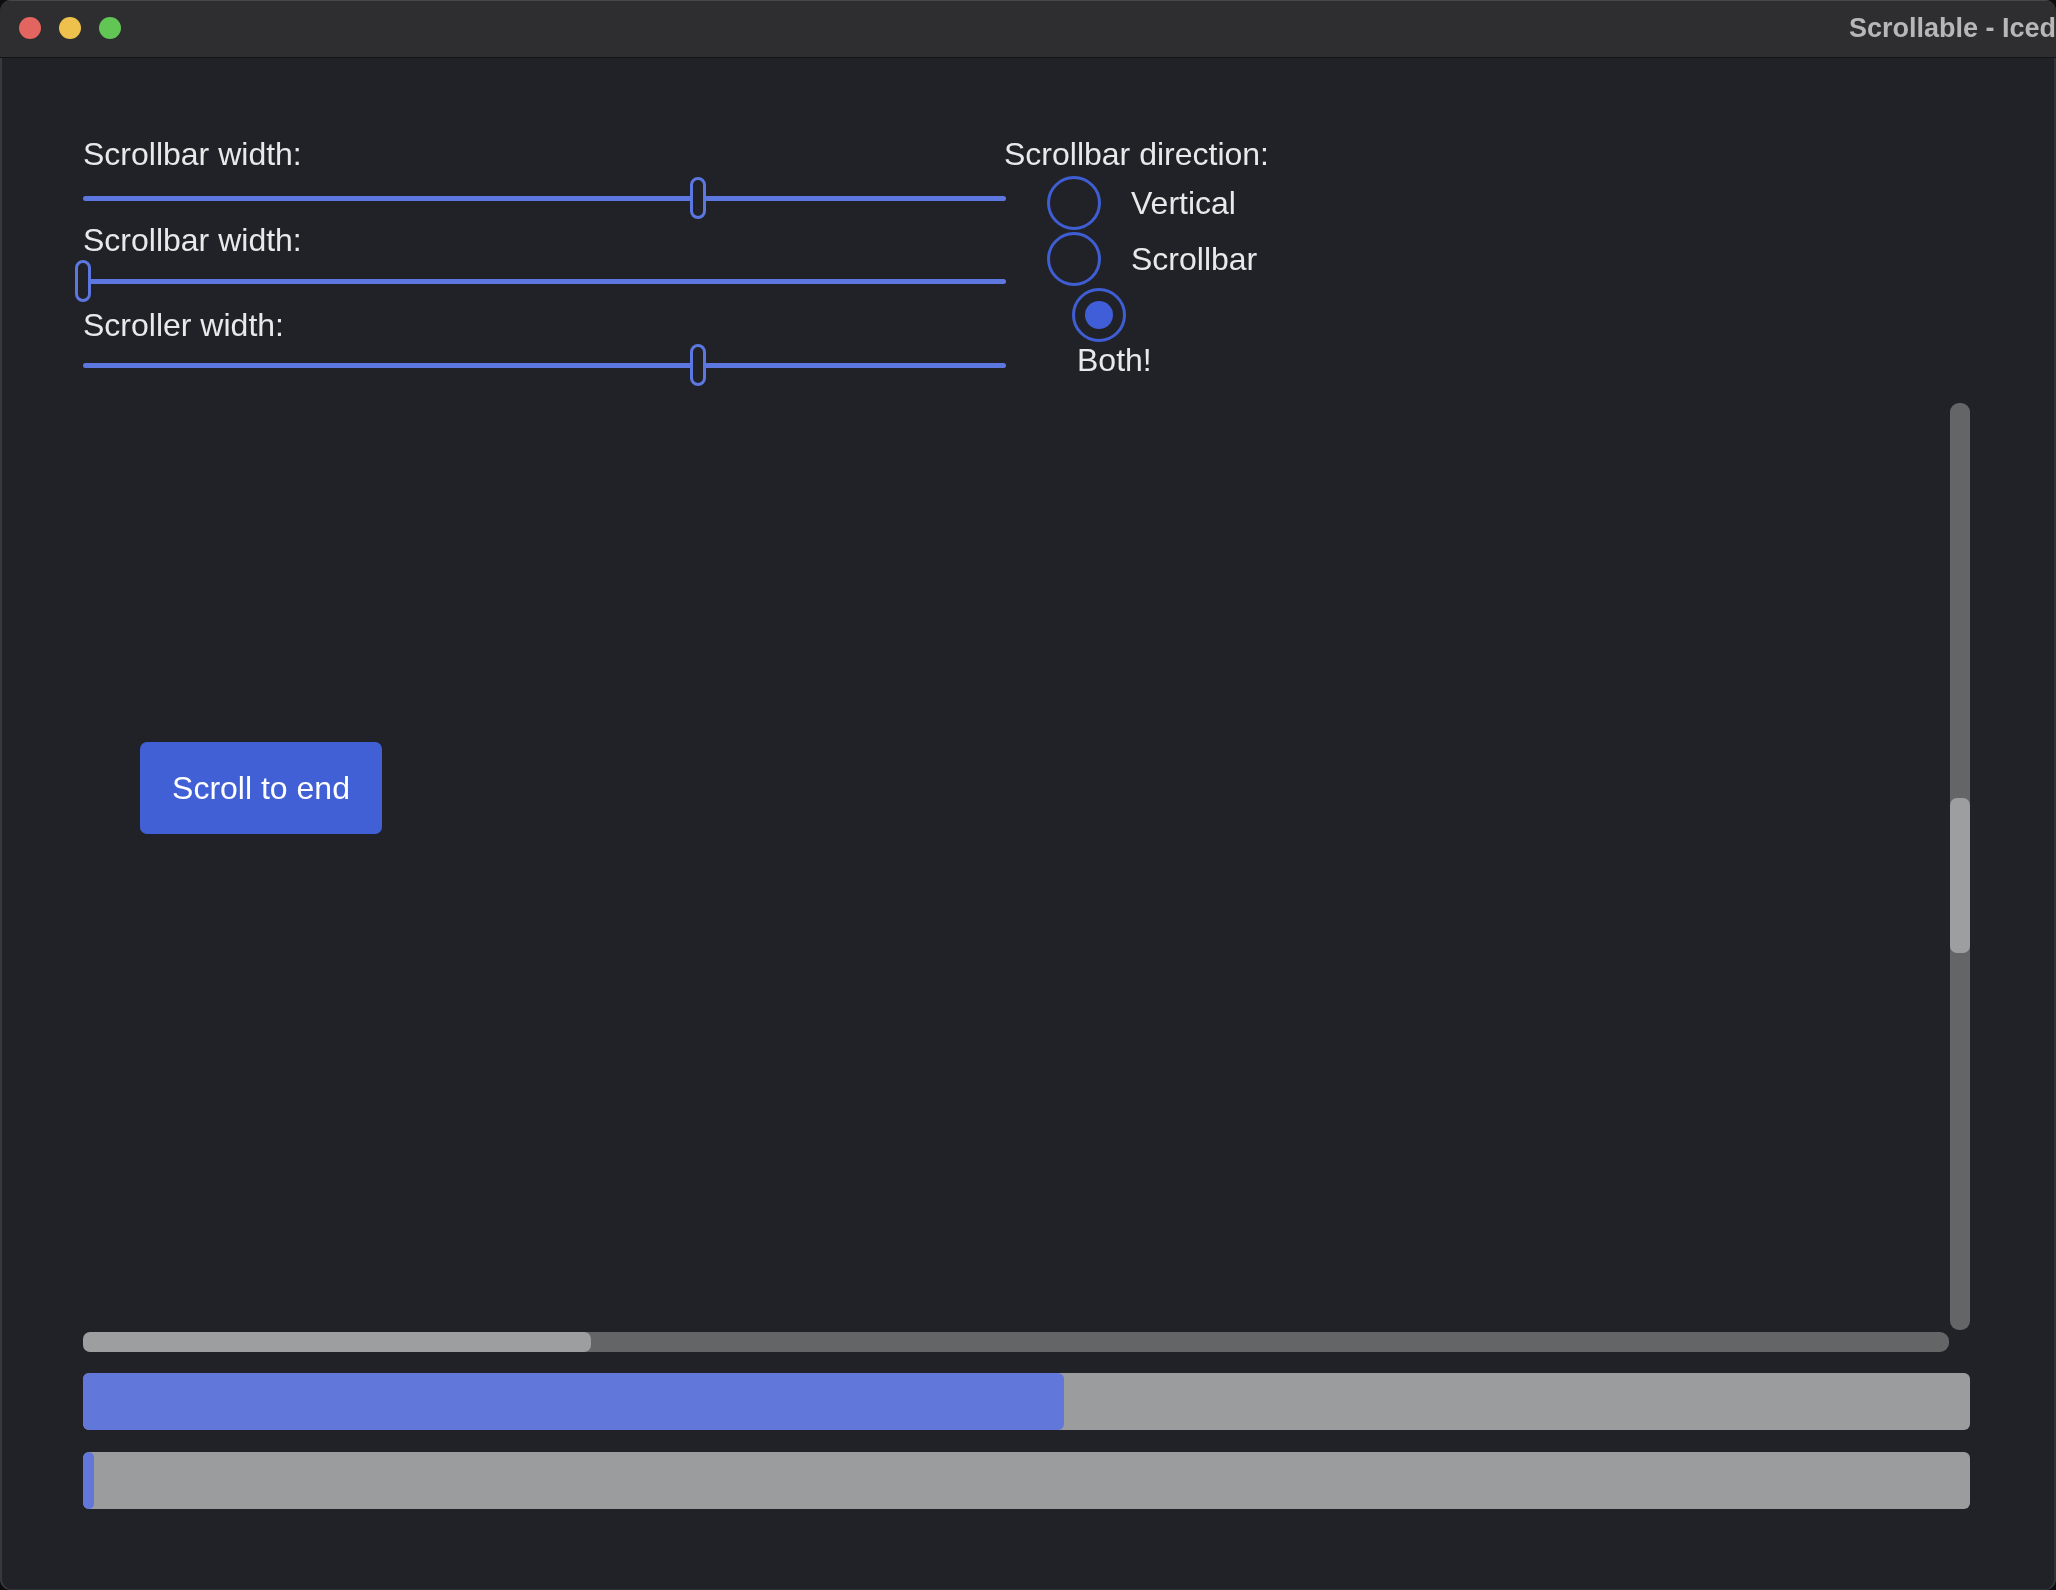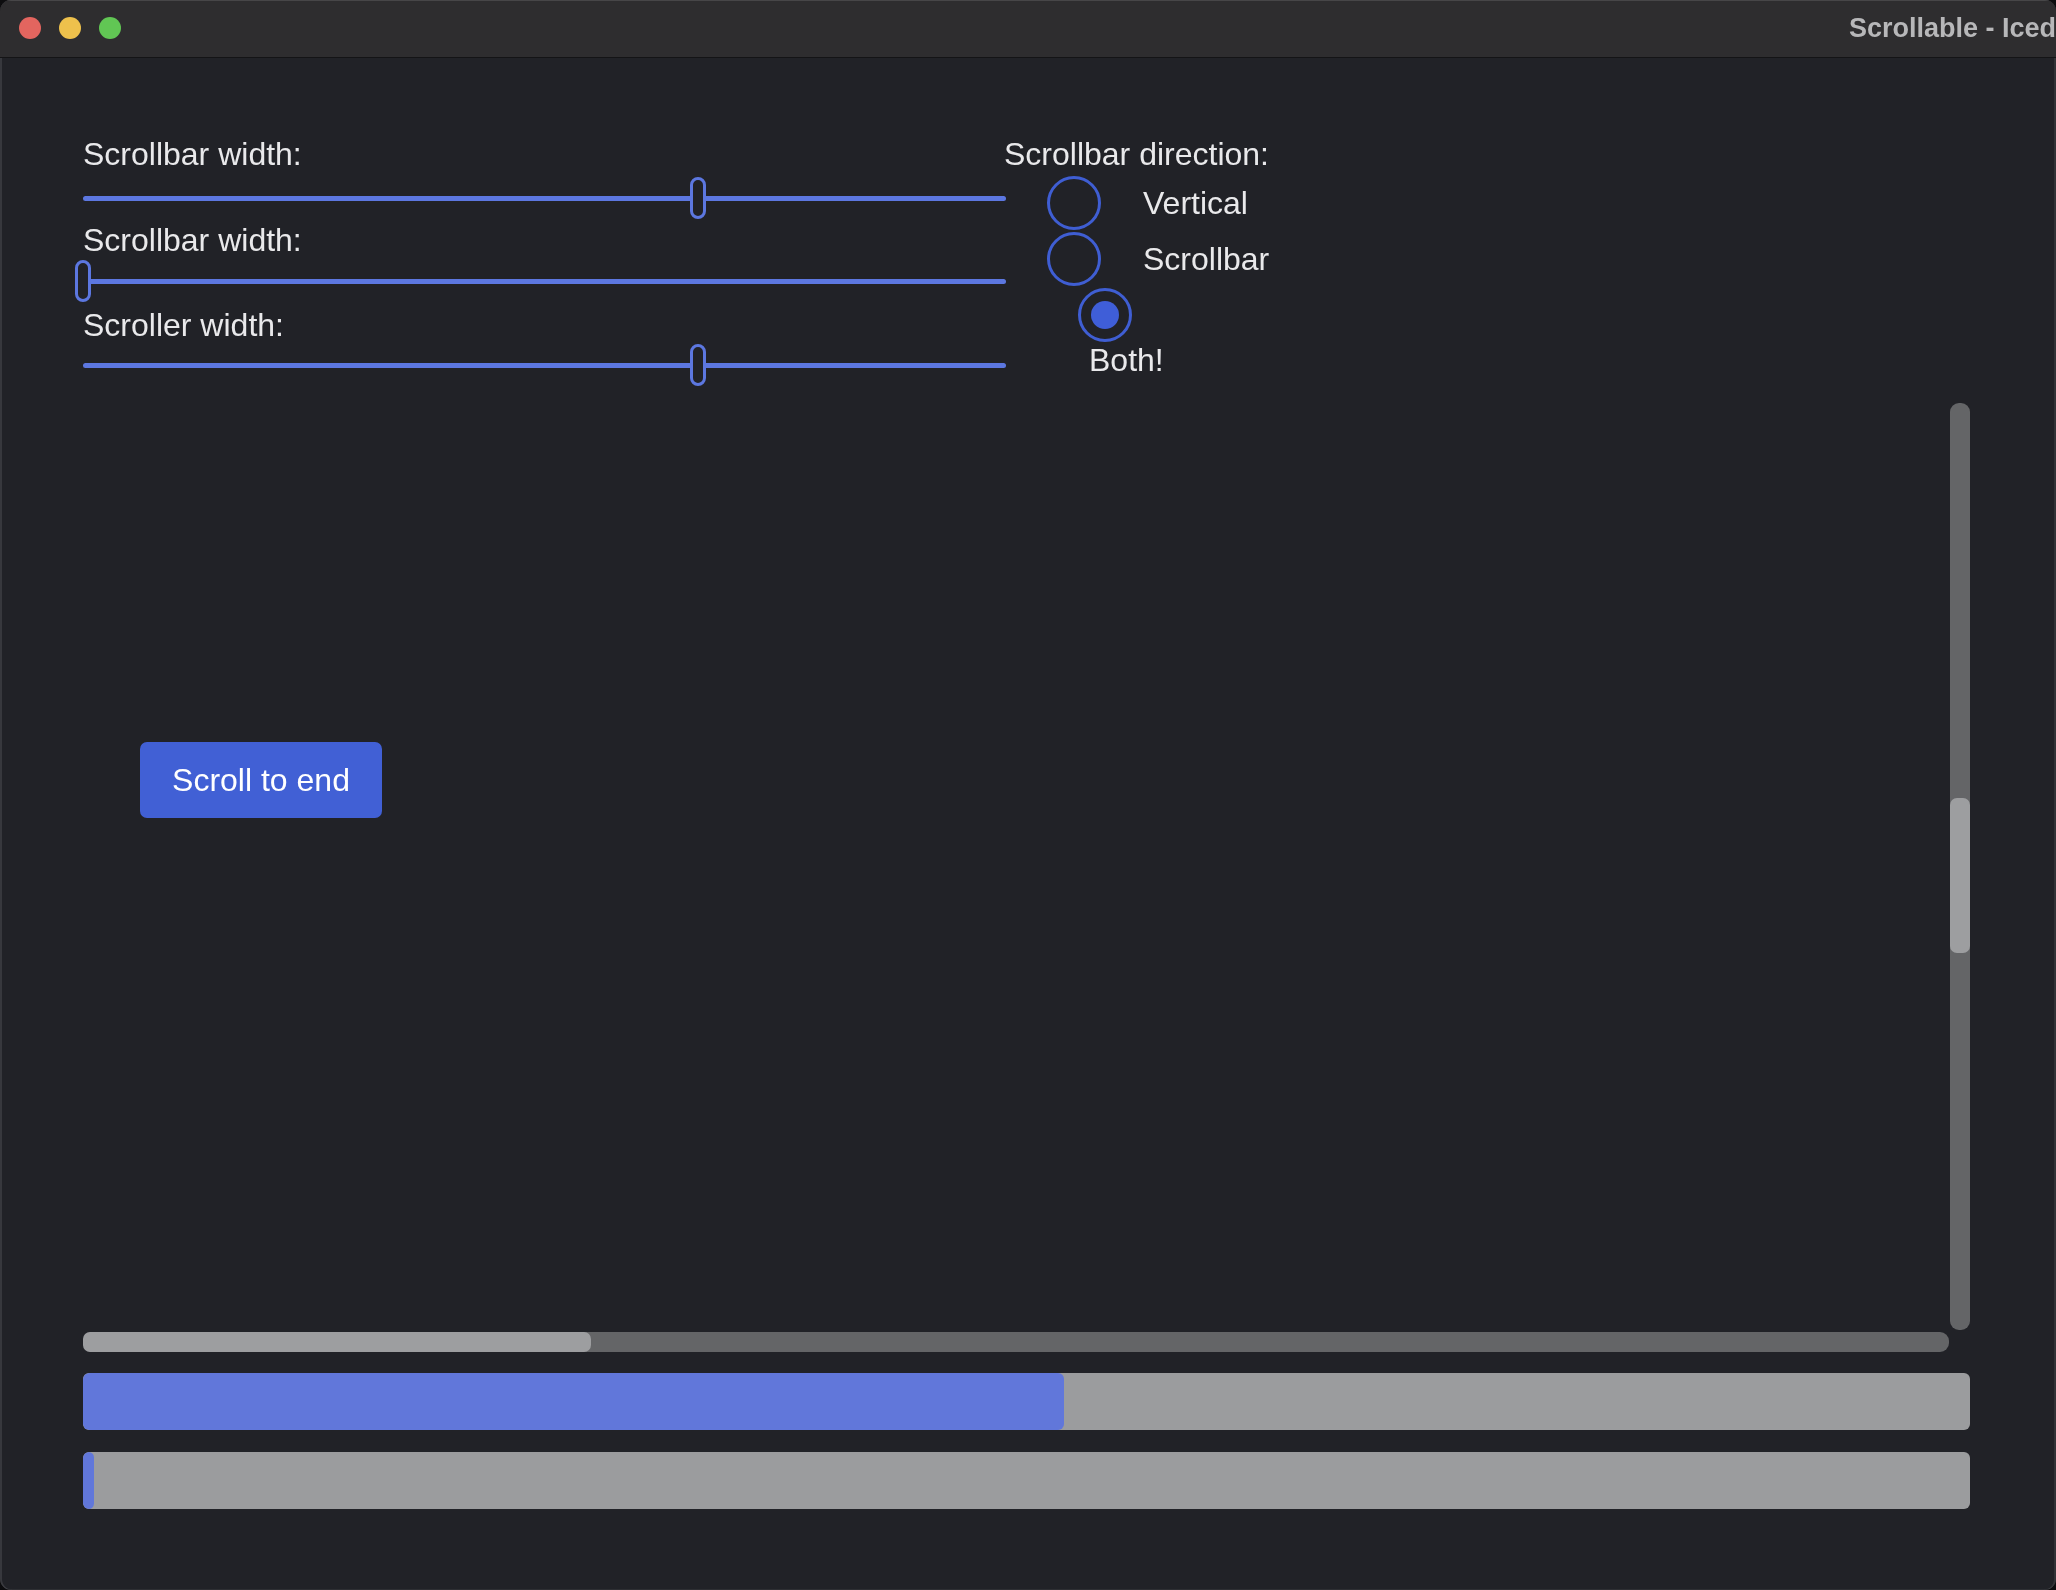--- a/index.html
+++ b/index.html
@@ -41,25 +41,25 @@
     background:#212227;border:3px solid #5c77e0;border-radius:9px;
   }
 
   
   .radio-row{position:absolute;height:54px;display:flex;align-items:center;}
   .radio-circle{
     width:54px;height:54px;border-radius:50%;border:3px solid #3f5ed3;
     flex:0 0 auto;display:flex;align-items:center;justify-content:center;
   }
   .radio-dot{width:28px;height:28px;border-radius:50%;background:#3f5ed8;}
-  .radio-text{margin-left:42px;font-size:32px;color:#e9e9eb;white-space:nowrap;}
+  .radio-text{margin-left:30px;font-size:32px;color:#e9e9eb;white-space:nowrap;}
 
   
   .scroll-btn{
-    position:absolute;left:140px;top:742px;width:242px;height:76px;
+    position:absolute;left:140px;top:742px;width:242px;height:92px;
     background:#4160d5;color:#ffffff;font-size:32px;border:none;border-radius:7px;
     cursor:pointer;
   }
   .status{
     position:absolute;left:460px;top:742px;height:76px;line-height:76px;
     font-size:32px;color:#dcdcde;white-space:nowrap;
   }
 
   
   .vscrollbar{

